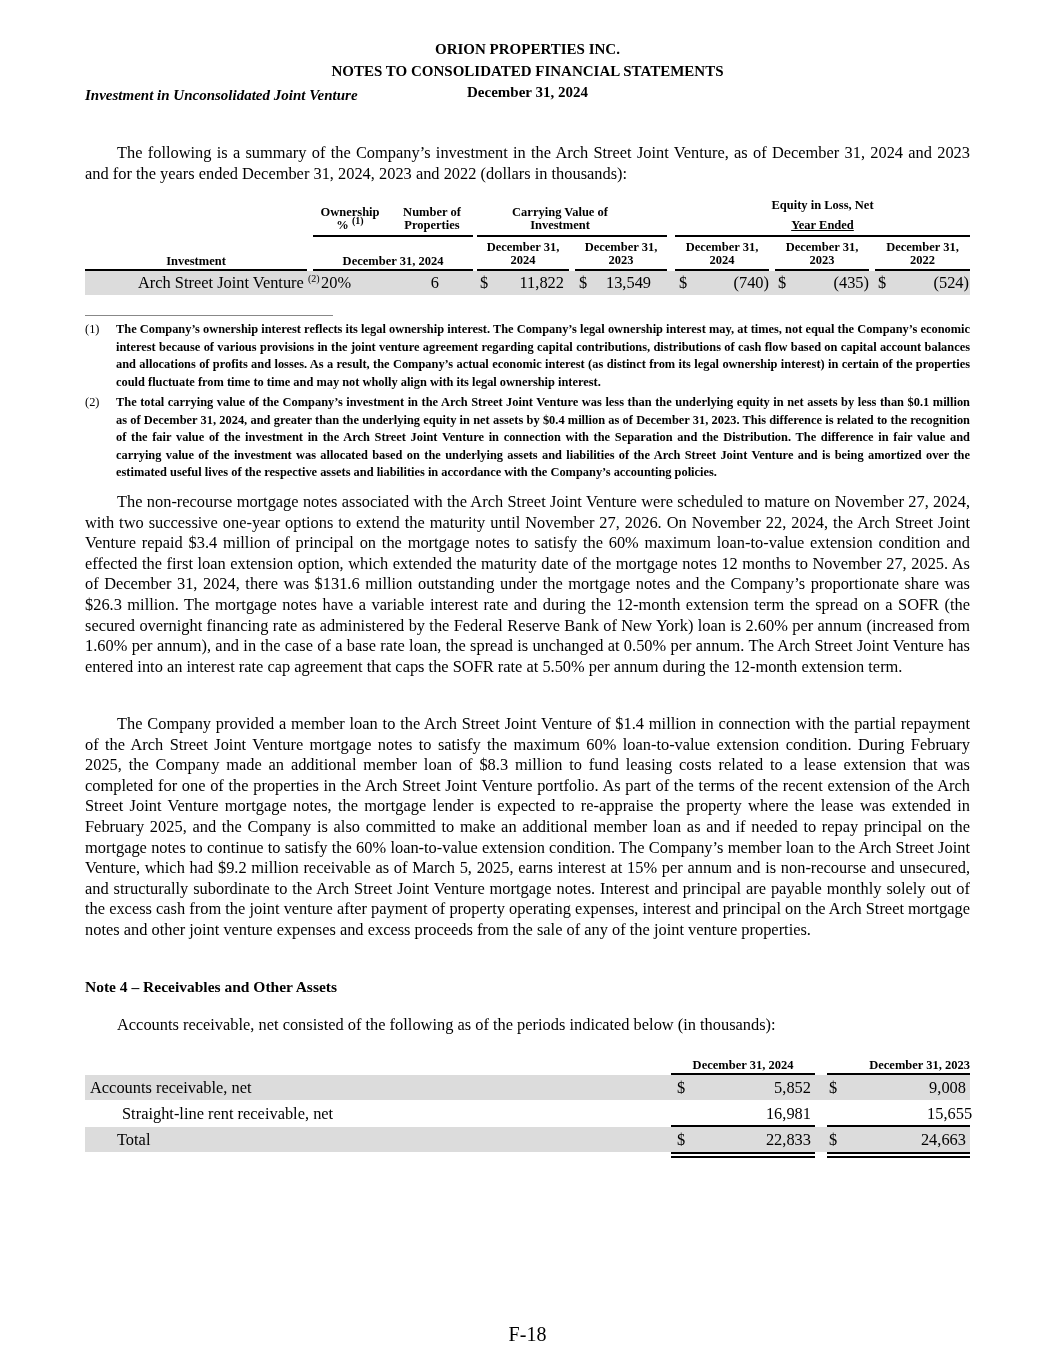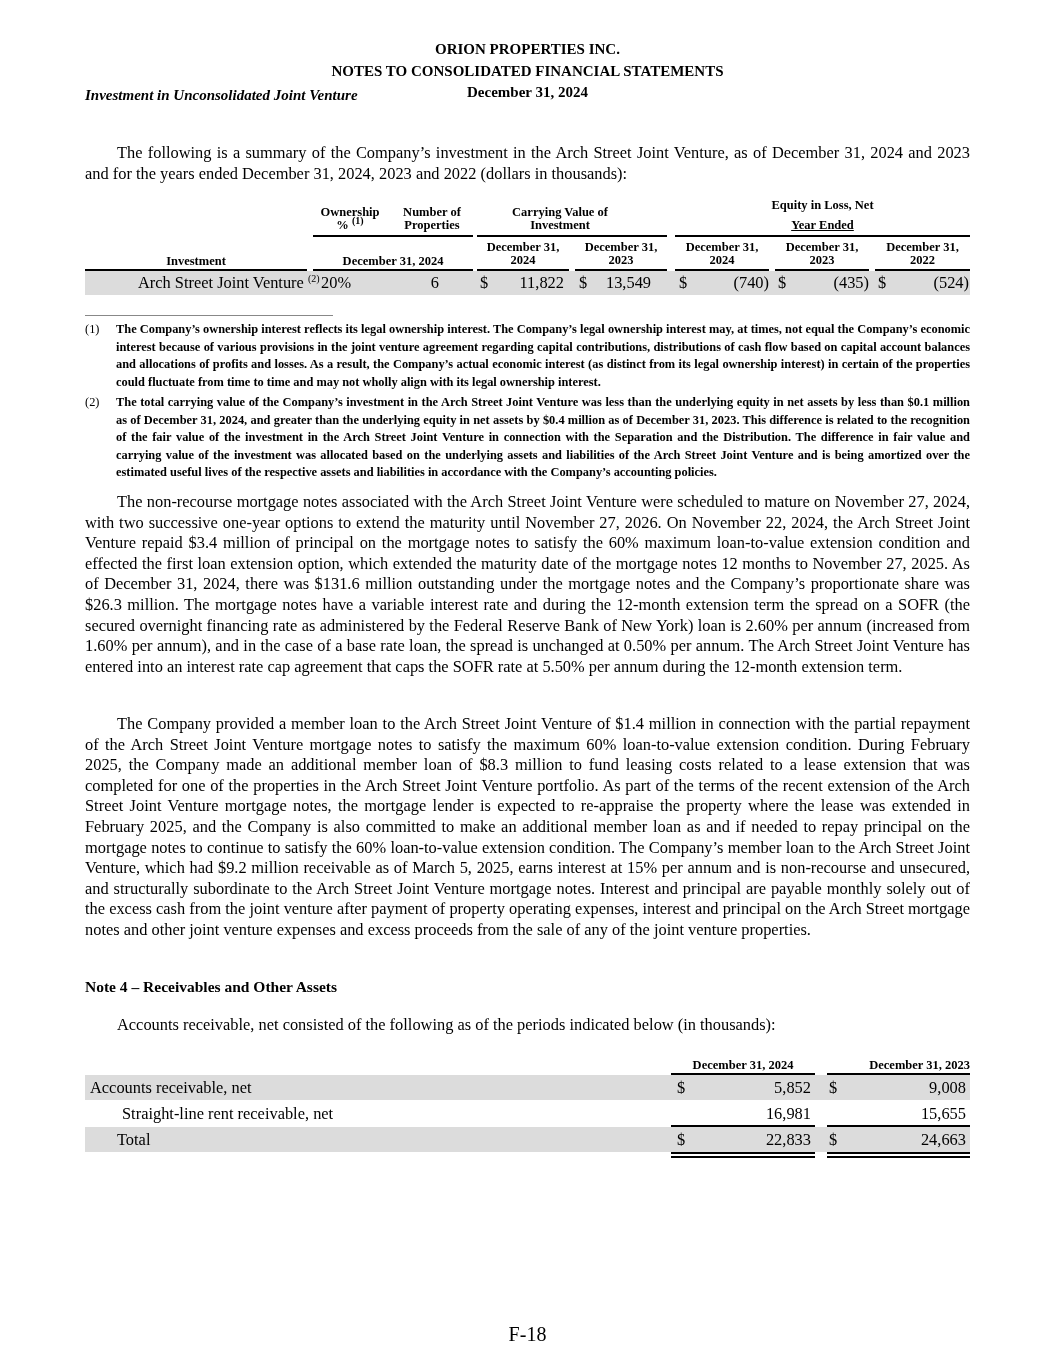--- a/index.html
+++ b/index.html
@@ -148,21 +148,21 @@
 
     <div class="rowbg" style="top:20px; height:25px;"></div>
     <div class="cell" style="left:5px; top:23px;">Accounts receivable, net</div>
     <div class="cell" style="left:592px; top:23px;">$</div>
     <div class="cell" style="left:640px; top:23px; width:86px; text-align:right;">5,852</div>
     <div class="cell" style="left:744px; top:23px;">$</div>
     <div class="cell" style="left:795px; top:23px; width:86px; text-align:right;">9,008</div>
 
     <div class="cell" style="left:5px; top:49px;margin-left:32px;">Straight-line rent receivable, net</div>
     <div class="cell" style="left:640px; top:49px; width:86px; text-align:right;">16,981</div>
-    <div class="cell" style="left:795px; top:49px; width:86px; text-align:right;">15,655</div>
+    <div class="cell" style="left:842px; top:49px; width:86px; ">15,655</div>
     <div class="rule" style="left:586px; top:70px; width:144px;"></div>
     <div class="rule" style="left:742px; top:70px; width:143px;"></div>
 
     <div class="rowbg" style="top:72px; height:25px;"></div>
     <div class="cell" style="left:32px; top:75px;">Total</div>
     <div class="cell" style="left:592px; top:75px;">$</div>
     <div class="cell" style="left:640px; top:75px; width:86px; text-align:right;">22,833</div>
     <div class="cell" style="left:744px; top:75px;">$</div>
     <div class="cell" style="left:795px; top:75px; width:86px; text-align:right;">24,663</div>
     <div class="dbl" style="left:586px; top:97px; width:144px;"></div>

